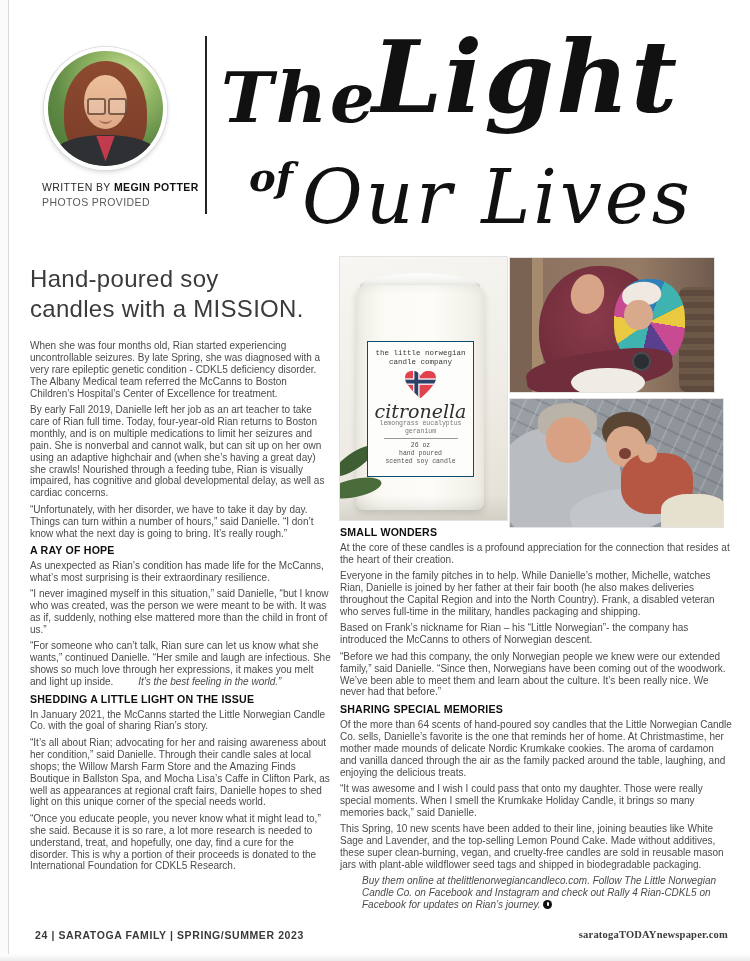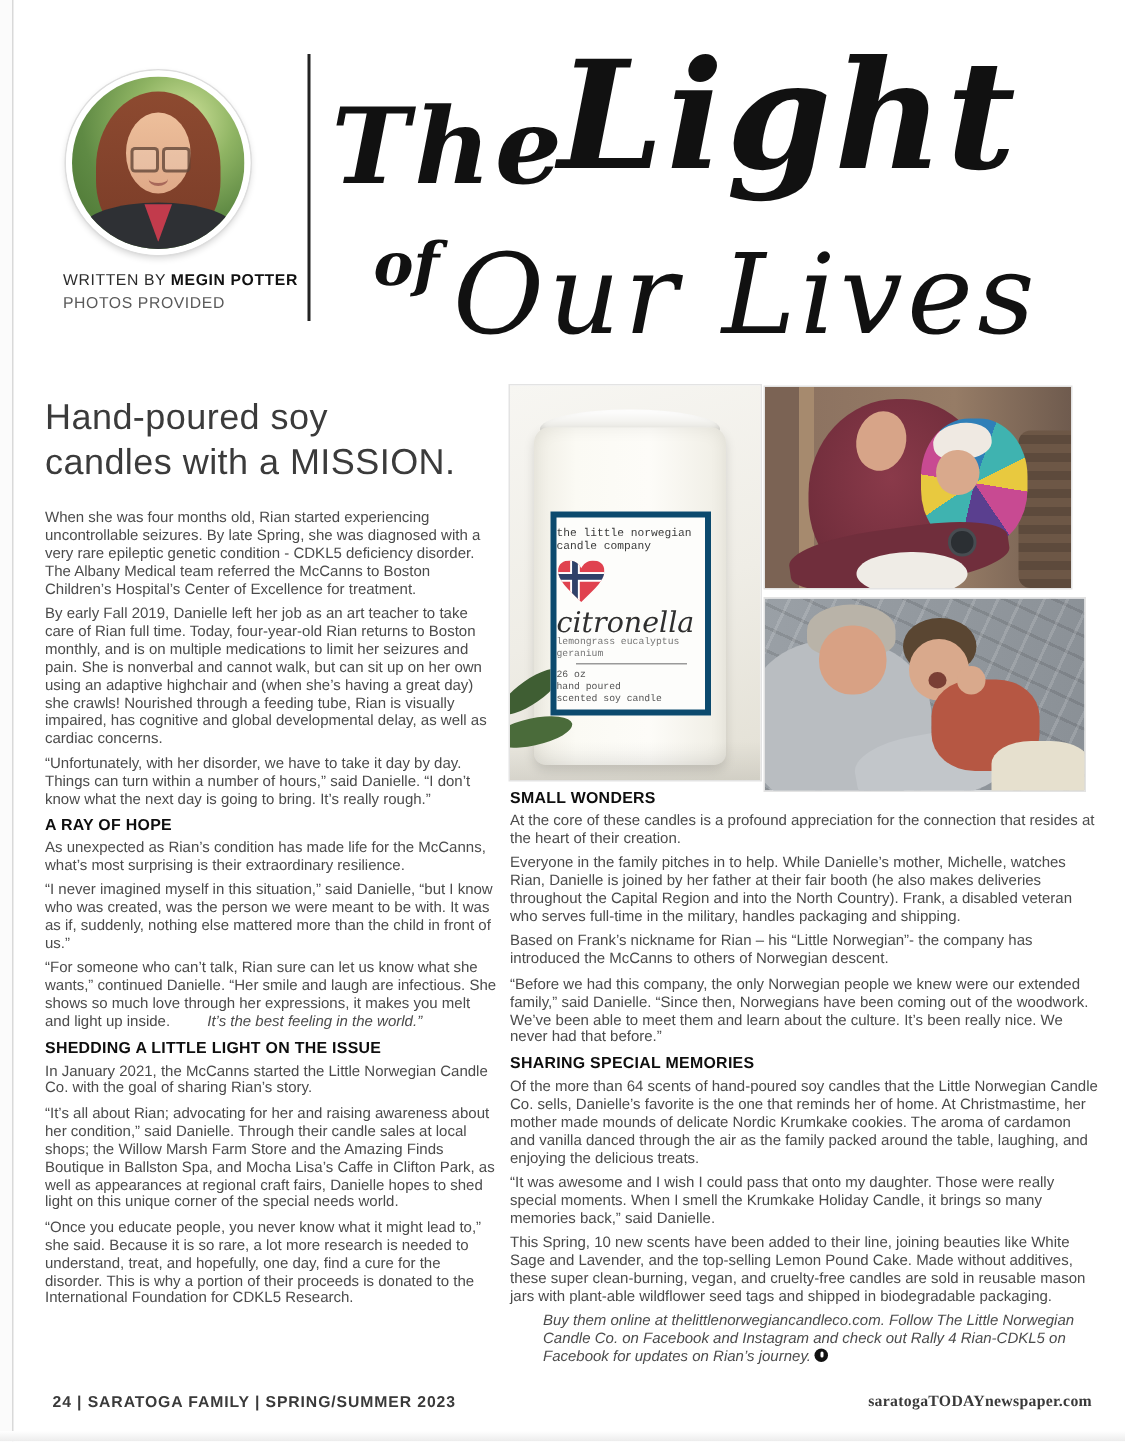--- a/index.html
+++ b/index.html
@@ -45,22 +45,22 @@
   
   .photo{position:absolute;background:#fff;box-shadow:0 0 0 1px #e3e3e3;overflow:hidden;}
   .candle-photo{left:340px;top:257px;width:167px;height:263px;}
   .cp-bg{position:absolute;inset:0;background:linear-gradient(160deg,#f7f6f2 0%,#efede6 55%,#e3e0d5 100%);}
   .cp-surface{position:absolute;left:0;bottom:0;width:100%;height:26px;background:linear-gradient(#00000000,#00000014);}
   .cp-jar{position:absolute;left:16px;top:28px;width:128px;height:225px;border-radius:10px 10px 8px 8px;
           background:linear-gradient(90deg,#efede4 0%,#fbfaf4 22%,#fdfcf8 60%,#efede4 100%);
           box-shadow:inset 0 0 12px rgba(0,0,0,.07),0 3px 7px rgba(0,0,0,.13);}
   .cp-lid{position:absolute;left:20px;top:16px;width:120px;height:26px;border-radius:50%;
           background:linear-gradient(#ffffff,#d8d6cb);box-shadow:inset 0 -3px 5px rgba(0,0,0,.12);}
-  .cp-label{position:absolute;left:27px;top:84px;width:107px;height:136px;background:#fdfdfb;border:4px solid #0c4a6e;
-            text-align:left;box-sizing:border-box;}
+  .cp-label{position:absolute;left:27px;top:84px;width:107px;height:136px;background:#fdfdfb;border:1px solid #0c4a6e;
+            text-align:center;box-sizing:border-box;}
   .lbl-co{font-family:"Liberation Mono", monospace;font-size:7.5px;line-height:9px;color:#3a3a3a;margin-top:7px;}
   .lbl-heart{width:33px;height:29px;margin:3px auto 0;}
   .lbl-scent{font-family:"DejaVu Serif", serif;font-style:italic;font-size:19px;line-height:16px;color:#2f2f2f;}
   .lbl-notes{font-family:"Liberation Mono", monospace;font-size:6.5px;line-height:7.5px;color:#777;margin-top:1px;}
   .lbl-line{width:74px;height:1px;background:#9a9a9a;margin:3px auto;}
   .lbl-small{font-family:"Liberation Mono", monospace;font-size:6.5px;line-height:8px;color:#555;}
   .cp-leaf1{position:absolute;left:-10px;top:196px;width:48px;height:16px;background:#3f5e33;border-radius:50%;transform:rotate(-35deg);}
   .cp-leaf2{position:absolute;left:-12px;top:222px;width:54px;height:18px;background:#4a6b3a;border-radius:50%;transform:rotate(-12deg);}
 
   .family-photo-1{left:510px;top:258px;width:204px;height:134px;}

